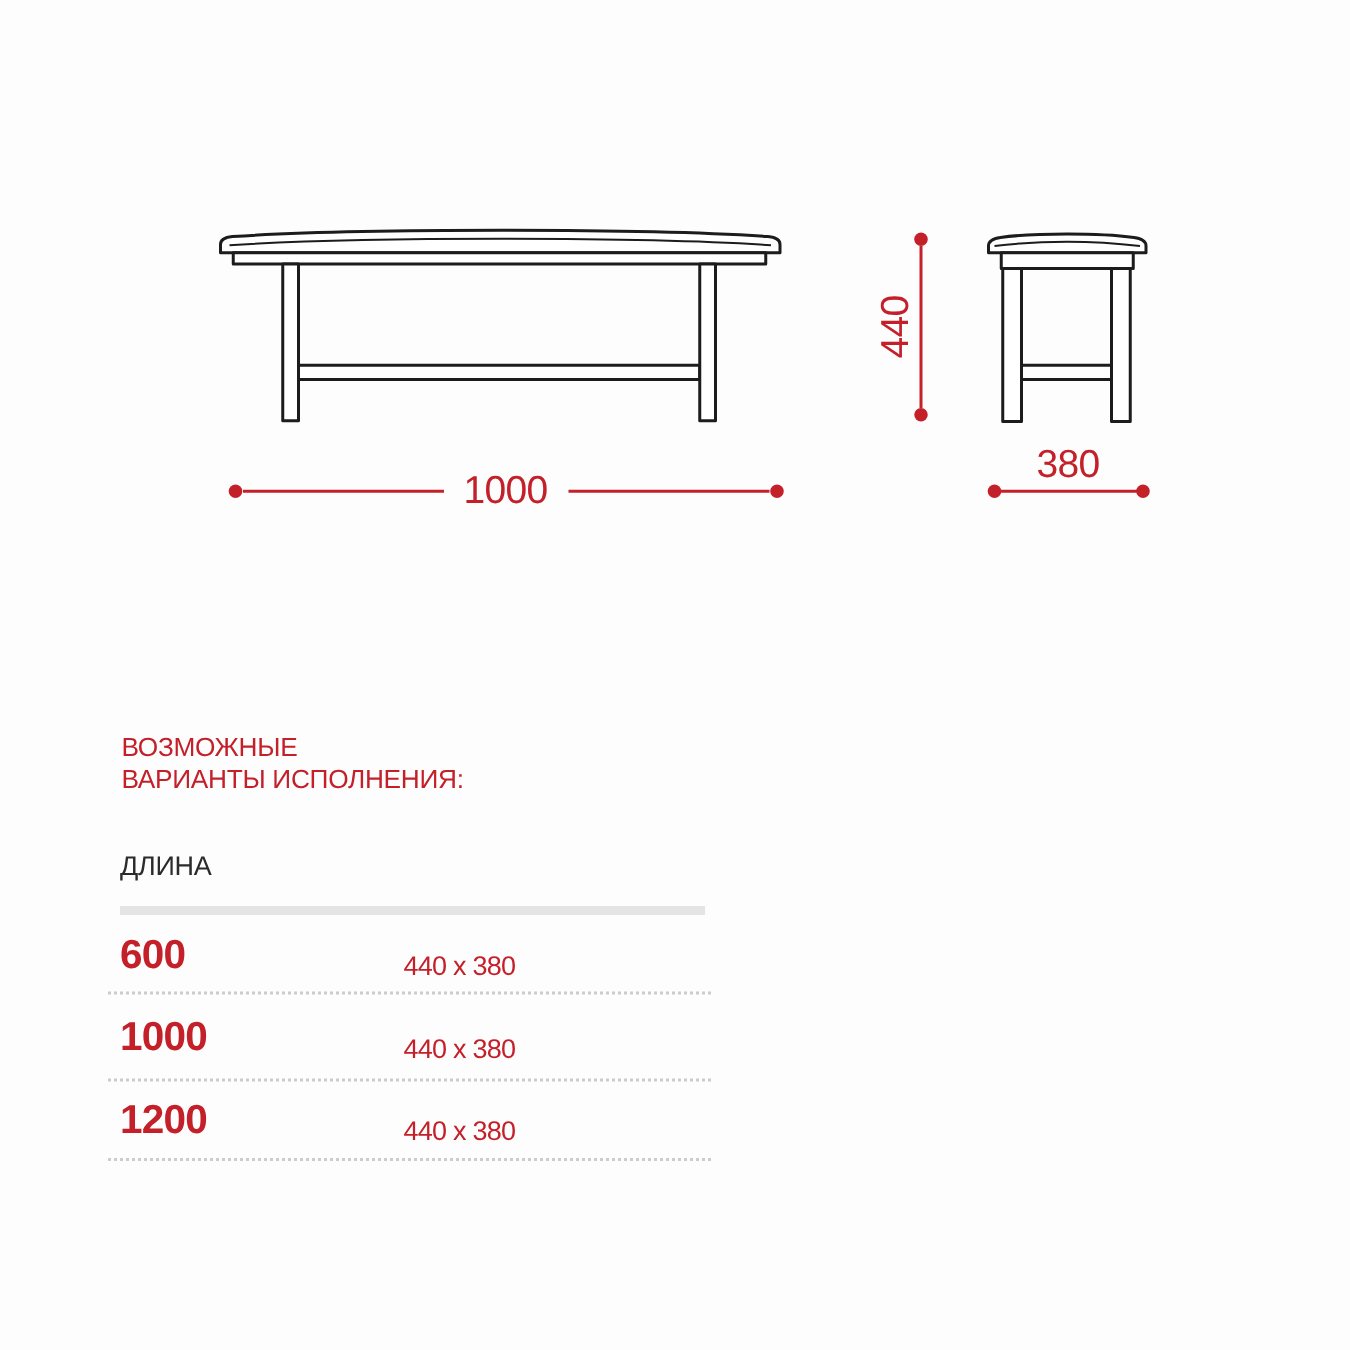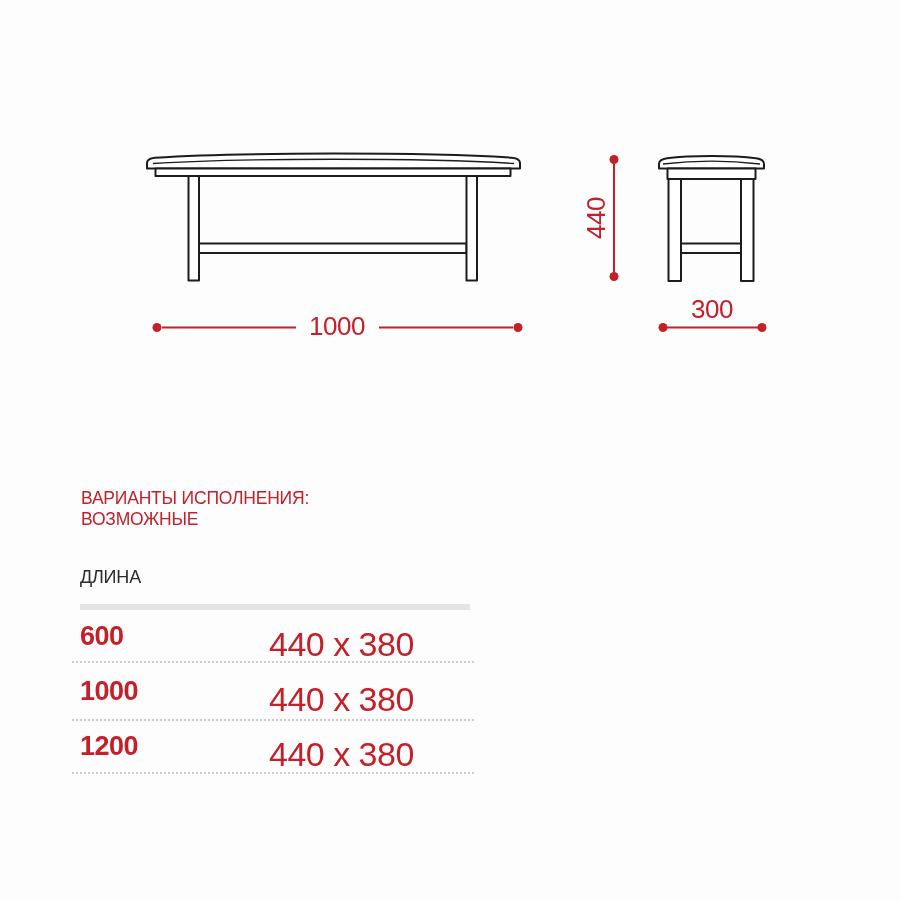--- a/index.html
+++ b/index.html
@@ -56,21 +56,21 @@
     position:absolute;left:0;width:100%;
     display:flex;align-items:center;
     border-bottom:2px dotted #cccccc;
     box-sizing:border-box;
   }
   .row .c1{
     padding-left:8px;width:197px;box-sizing:border-box;
     color:#c4202a;font-size:27px;font-weight:700;letter-spacing:-0.5px;
   }
   .row .c2{
-    flex:1;color:#c4202a;font-size:34px;font-weight:400;letter-spacing:-0.5px;margin-top:16px;
+    flex:1;color:#c4202a;font-size:18px;font-weight:400;letter-spacing:-0.5px;margin-top:16px;
   }
   .row.r1{top:47px;height:52px;}
   .row.r2{top:99px;height:58px;}
   .row.r3{top:157px;height:53px;}
 </style>
 </head>
 <body>
 
 <div class="canvas">
 
@@ -119,25 +119,25 @@
       <line x1="667" y1="327.5" x2="758" y2="327.5"></line>
       <circle cx="663" cy="327.5" r="4.5" stroke="none"></circle>
       <circle cx="762" cy="327.5" r="4.5" stroke="none"></circle>
     </g>
   </svg>
 
   <div class="dim-label" style="left:267px;top:311px;">1000</div>
 
   <div class="dim-label rot" style="left:526px;top:203px;">440</div>
 
-  <div class="dim-label" style="left:642px;top:294px;">300</div>
+  <div class="dim-label" style="left:642px;top:294px;">380</div>
 
   <div class="variants-title">
+    <div>ВОЗМОЖНЫЕ</div>
     <div>ВАРИАНТЫ ИСПОЛНЕНИЯ:</div>
-    <div>ВОЗМОЖНЫЕ</div>
   </div>
 
   <div class="vtable">
     <div class="hdr">
       <div class="c1">ДЛИНА</div>
     </div>
     <div class="hbar"></div>
 
     <div class="row r1">
       <div class="c1">600</div>

